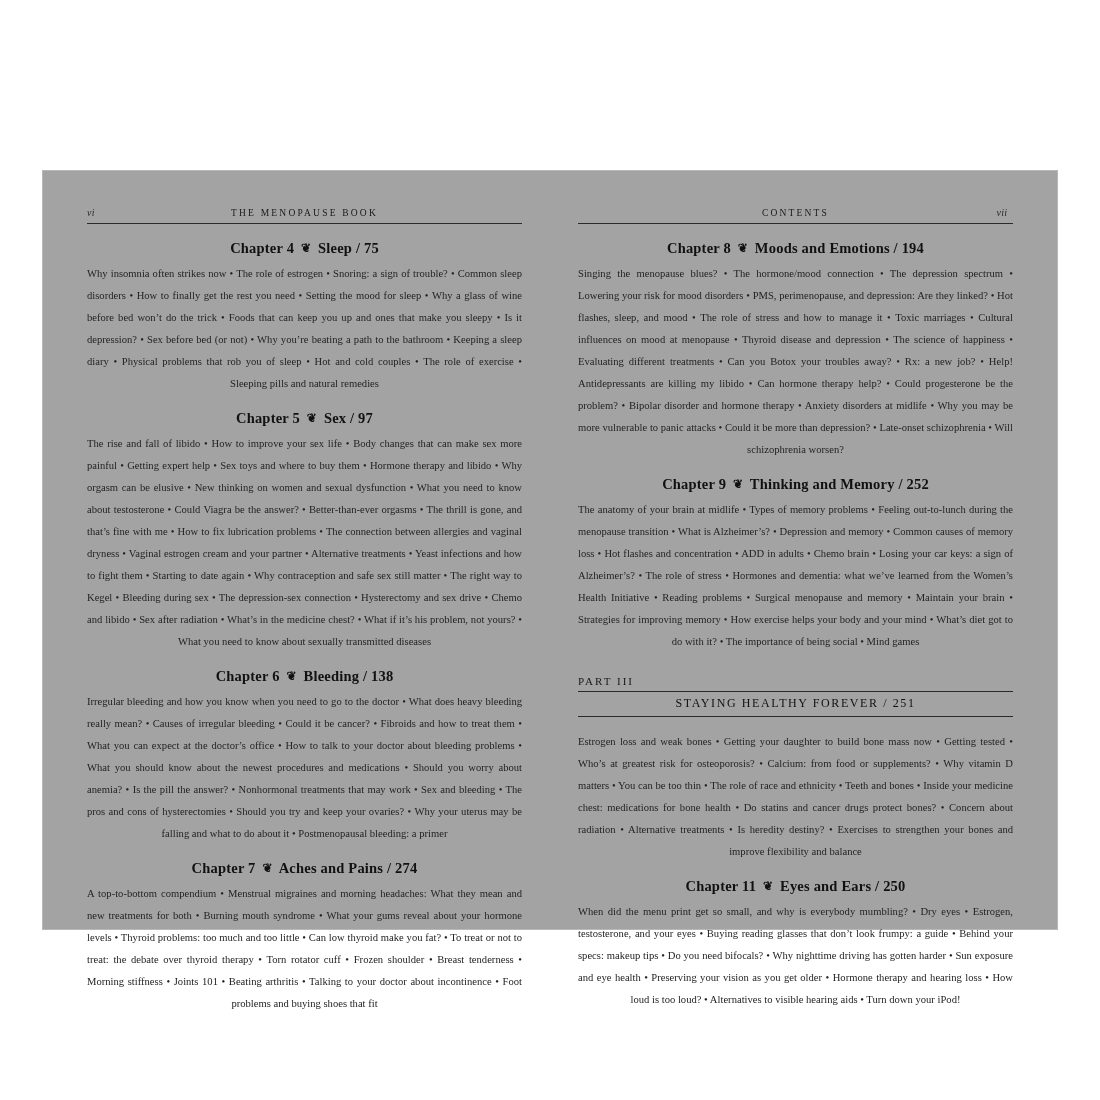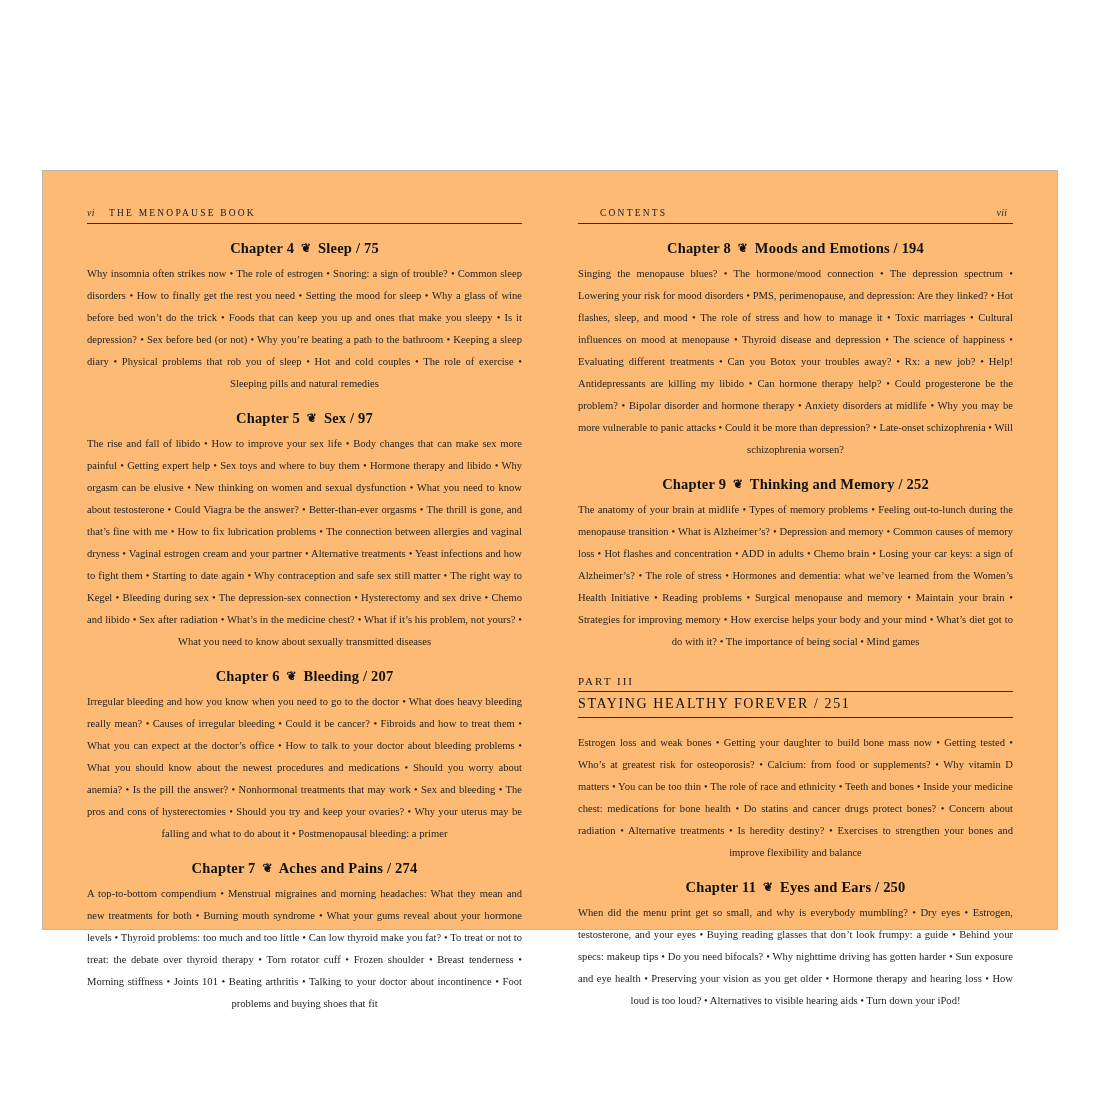--- a/index.html
+++ b/index.html
@@ -14,21 +14,21 @@
     color: #1a1a1a;
     overflow: hidden;
   }
 
   .page-spread {
     position: absolute;
     left: 42px;
     top: 170px;
     width: 1016px;
     height: 760px;
-    background: #fdba74;
+    background: #a3a3a3;
     border: 1px solid #b9b9b4;
     box-sizing: border-box;
   }
 
   .spread-inner {
     display: flex;
     width: 100%;
     height: 100%;
     box-sizing: border-box;
     padding: 36px 34px 20px 34px;
@@ -56,20 +56,21 @@
     font-style: italic;
     font-size: 10px;
     color: #2a2a2a;
     letter-spacing: 0.3px;
     min-width: 22px;
   }
   .folio.right-align { text-align: center; }
 
   .book-title {
     flex: 1;
+    text-align: center;
     font-size: 9.5px;
     letter-spacing: 2.2px;
     text-transform: uppercase;
     color: #1a1a1a;
   }
 
   .chapter-block {
     margin-bottom: 15px;
   }
   .chapter-title {
@@ -101,21 +102,22 @@
   }
   .part-label {
     text-align: left;
     font-size: 11px;
     letter-spacing: 2px;
     text-transform: uppercase;
     color: #1a1a1a;
     margin-bottom: 4px;
   }
   .part-title {
-    font-size: 14px;
+    text-align: center;
+    font-size: 12px;
     letter-spacing: 1.6px;
     text-transform: uppercase;
     font-variant: small-caps;
     color: #111;
     padding-bottom: 5px;
     border-bottom: 1px solid #2a2a2a;
     border-top: 1px solid #2a2a2a;
     padding-top: 4px;
   }
 </style>
@@ -147,21 +149,21 @@
           <span class="flower">❦</span>
           <span>Sex / 97</span>
         </h2>
         <p class="chapter-desc">The rise and fall of libido • How to improve your sex life • Body changes that can make sex more painful • Getting expert help • Sex toys and where to buy them • Hormone therapy and libido • Why orgasm can be elusive • New thinking on women and sexual dysfunction • What you need to know about testosterone • Could Viagra be the answer? • Better-than-ever orgasms • The thrill is gone, and that’s fine with me • How to fix lubrication problems • The connection between allergies and vaginal dryness • Vaginal estrogen cream and your partner • Alternative treatments • Yeast infections and how to fight them • Starting to date again • Why contraception and safe sex still matter • The right way to Kegel • Bleeding during sex • The depression-sex connection • Hysterectomy and sex drive • Chemo and libido • Sex after radiation • What’s in the medicine chest? • What if it’s his problem, not yours? • What you need to know about sexually transmitted diseases</p>
       </div>
 
       <div class="chapter-block">
         <h2 class="chapter-title">
           <span>Chapter 6</span>
           <span class="flower">❦</span>
-          <span>Bleeding / 207</span>
+          <span>Bleeding / 138</span>
         </h2>
         <p class="chapter-desc">Irregular bleeding and how you know when you need to go to the doctor • What does heavy bleeding really mean? • Causes of irregular bleeding • Could it be cancer? • Fibroids and how to treat them • What you can expect at the doctor’s office • How to talk to your doctor about bleeding problems • What you should know about the newest procedures and medications • Should you worry about anemia? • Is the pill the answer? • Nonhormonal treatments that may work • Sex and bleeding • The pros and cons of hysterectomies • Should you try and keep your ovaries? • Why your uterus may be falling and what to do about it • Postmenopausal bleeding: a primer</p>
       </div>
 
       <div class="chapter-block">
         <h2 class="chapter-title">
           <span>Chapter 7</span>
           <span class="flower">❦</span>
           <span>Aches and Pains / 274</span>
         </h2>

